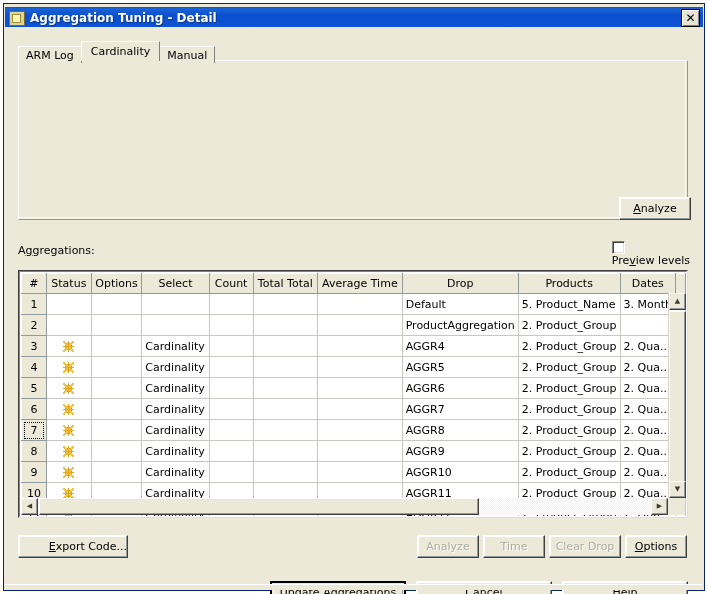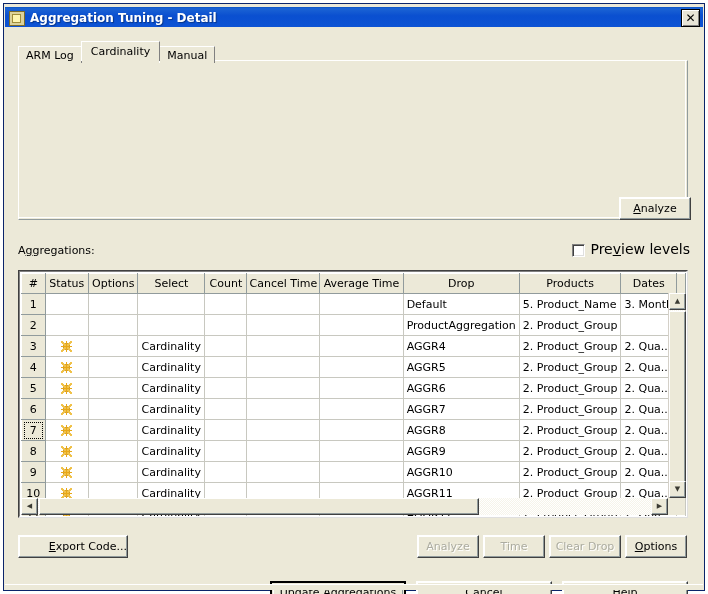--- a/index.html
+++ b/index.html
@@ -179,22 +179,23 @@
 
   
   .agg-label {
     position: absolute;
     left: 13px; top: 217px;
     font-size: 11px;
   }
   .preview-wrap {
     position: absolute;
     right: 13px; top: 214px;
-    display: flex; align-items: flex-end;
-    font-size: 14px;
+    display: flex; align-items: flex-start;
+    font-size: 11px;
+    flex-direction: column;
   }
   .checkbox {
     width: 13px; height: 13px;
     background: #ffffff;
     border: 1px solid #808080;
     border-right-color: #ffffff;
     border-bottom-color: #ffffff;
     box-shadow: inset 1px 1px 0 #404040, inset -1px -1px 0 #dfdfdf;
     box-sizing: border-box;
     margin-right: 5px;
@@ -408,21 +409,21 @@
             <col style="width:52px">
               <col style="width:16px">
           </colgroup>
           <thead>
             <tr>
               <th>#</th>
               <th>Status</th>
               <th>Options</th>
               <th>Select</th>
               <th>Count</th>
-              <th>Cancel Time</th>
+              <th>Total Total</th>
               <th>Average Time</th>
               <th>Drop</th>
               <th>Products</th>
               <th>Dates</th>
               <th></th>
             </tr>
           </thead>
           <tbody id="grid-body">
               <tr>
                 <td class="rownum">1</td>

